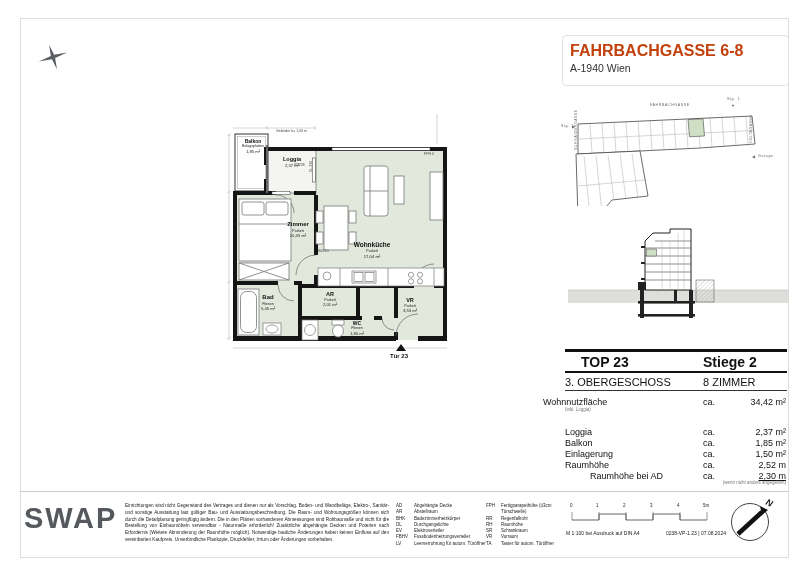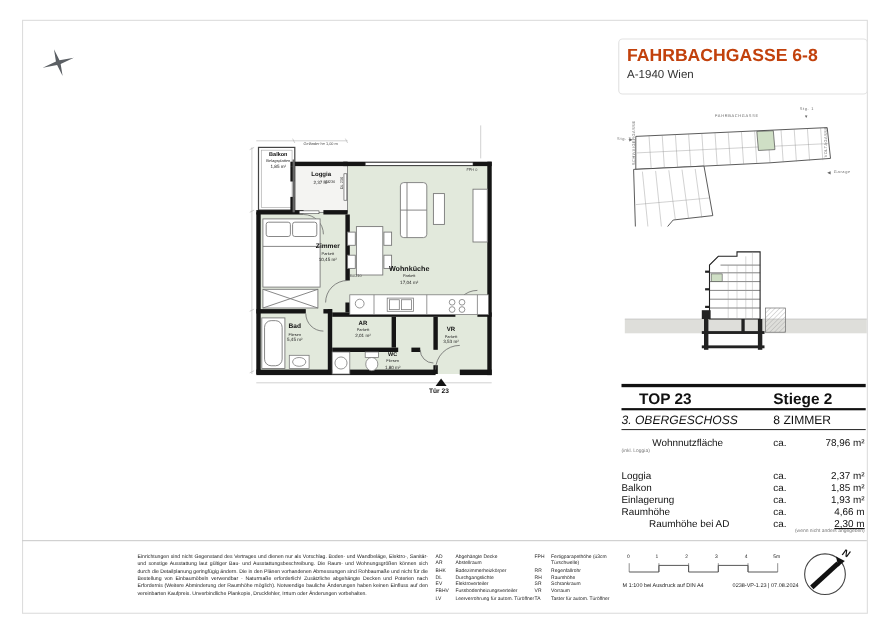--- a/index.html
+++ b/index.html
@@ -274,52 +274,53 @@
         <rect x="674" y="290" width="3" height="13"></rect>
       </g>
       <rect x="696" y="280" width="18" height="22" fill="url(#hatch)" stroke="#666" stroke-width="0.6"></rect>
     </g>
   </svg>
 
   <div class="abs hline" style="left:565px;top:349px;width:222px;height:2.5px;"></div>
   <div class="abs t-top" style="left:565px;top:354px;margin-left:16px;">TOP 23</div>
   <div class="abs t-top rcol" style="top:354px;">Stiege 2</div>
   <div class="abs hline" style="left:565px;top:371px;width:222px;height:1.8px;"></div>
-  <div class="abs t-floor" style="left:565px;top:376px;font-style:italic;">3. OBERGESCHOSS</div>
+  <div class="abs t-floor" style="left:565px;top:376px;">3. OBERGESCHOSS</div>
   <div class="abs t-floor rcol" style="top:376px;">8 ZIMMER</div>
   <div class="abs hline" style="left:565px;top:390px;width:222px;height:1px;background:#333;"></div>
 
-  <div class="abs t-row" style="left:593px;top:397px;">Wohnnutzfläche</div>
+  <div class="abs t-row" style="left:543px;top:397px;">Wohnnutzfläche</div>
   <div class="abs t-row rcol" style="top:397px;">ca.</div>
-  <div class="abs t-row rval" style="top:397px;right:14px;width:60px;">78,96 m²</div>
+  <div class="abs t-row rval" style="top:397px;right:14px;width:60px;">34,42 m²</div>
   <div class="abs t-note" style="left:565px;top:407px;">(inkl. Loggia)</div>
 
   <div class="abs t-row" style="left:565px;top:427px;">Loggia</div>
   <div class="abs t-row rcol" style="top:427px;">ca.</div>
   <div class="abs t-row rval" style="top:427px;width:60px;">2,37 m²</div>
 
   <div class="abs t-row" style="left:565px;top:438px;">Balkon</div>
   <div class="abs t-row rcol" style="top:438px;">ca.</div>
   <div class="abs t-row rval" style="top:438px;width:60px;">1,85 m²</div>
 
   <div class="abs t-row" style="left:565px;top:449px;">Einlagerung</div>
   <div class="abs t-row rcol" style="top:449px;">ca.</div>
-  <div class="abs t-row rval" style="top:449px;width:60px;">1,93 m²</div>
+  <div class="abs t-row rval" style="top:449px;width:60px;">1,50 m²</div>
 
   <div class="abs t-row" style="left:565px;top:460px;">Raumhöhe</div>
   <div class="abs t-row rcol" style="top:460px;">ca.</div>
-  <div class="abs t-row rval" style="top:460px;width:60px;">4,66 m</div>
+  <div class="abs t-row rval" style="top:460px;width:60px;">2,52 m</div>
 
   <div class="abs t-row" style="left:590px;top:471px;">Raumhöhe bei AD</div>
   <div class="abs t-row rcol" style="top:471px;">ca.</div>
   <div class="abs t-row rval" style="top:471px;width:60px;text-decoration:underline;">2,30 m</div>
   <div class="abs t-note" style="top:480px;right:14px;text-align:right;">(wenn nicht anders angegeben)</div>
 
   <div class="abs" style="left:20px;top:491px;width:768px;height:1px;background:#ccc;"></div>
 
+  <div class="abs swap" style="left:24px;top:502px;">SWAP</div>
 
   <div class="abs disc" style="left:125px;top:503px;width:264px;">Einrichtungen sind nicht Gegenstand des Vertrages und dienen nur als Vorschlag. Boden- und Wandbeläge, Elektro-, Sanitär- und sonstige Ausstattung laut gültiger Bau- und Ausstattungsbeschreibung. Die Raum- und Wohnungsgrößen können sich durch die Detailplanung geringfügig ändern. Die in den Plänen vorhandenen Abmessungen sind Rohbaumaße und nicht für die Bestellung von Einbaumöbeln verwendbar - Naturmaße erforderlich! Zusätzliche abgehängte Decken und Poterien nach Erfordernis (Weitere Abminderung der Raumhöhe möglich). Notwendige bauliche Änderungen haben keinen Einfluss auf den vereinbarten Kaufpreis. Unverbindliche Plankopie, Druckfehler, Irrtum oder Änderungen vorbehalten.</div>
 
   <table class="abs leg" style="left:396px;top:503px;border-collapse:collapse;">
     <tbody>
         <tr>
           <td class="ab">AD</td>
           <td>Abgehängte Decke</td>
         </tr>
     <tr>

